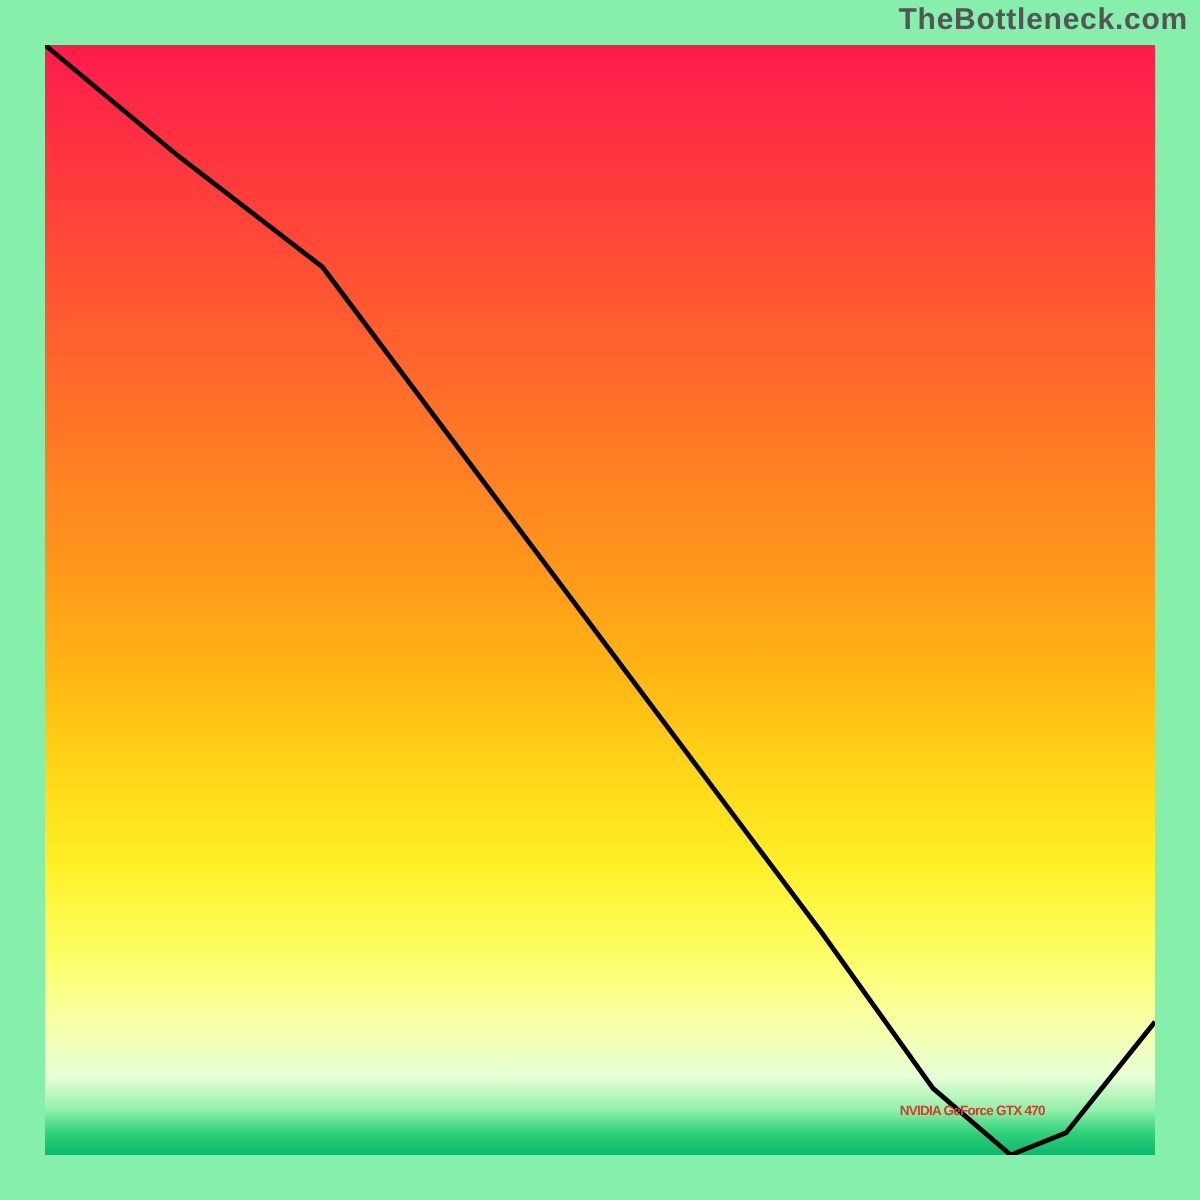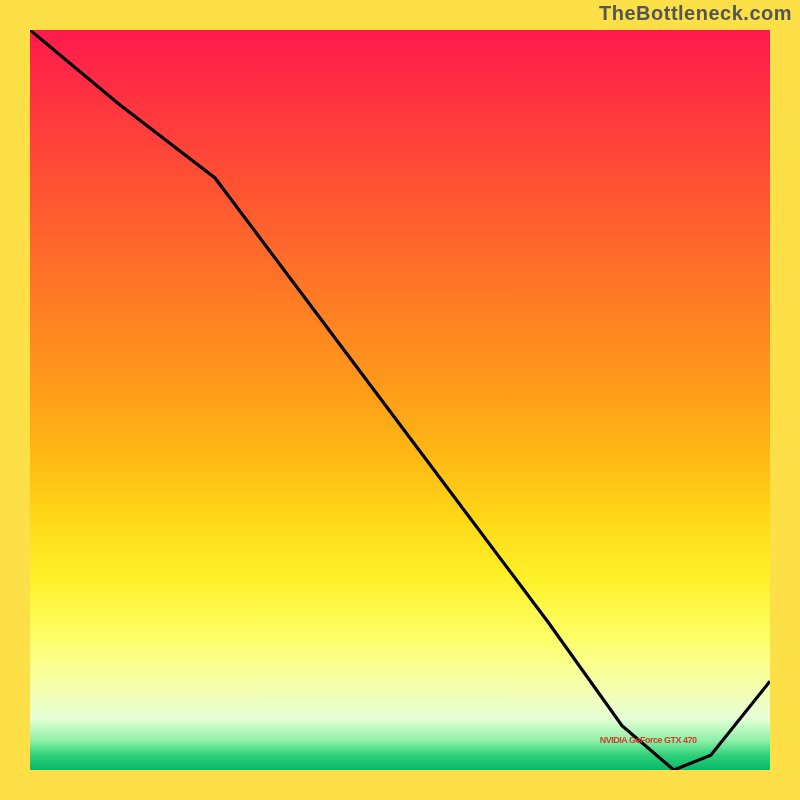--- a/index.html
+++ b/index.html
@@ -8,21 +8,21 @@
     width: 800px;
     height: 800px;
     background: #000;
     overflow: hidden;
     font-family: Arial, Helvetica, sans-serif;
   }
   .frame {
     position: relative;
     width: 800px;
     height: 800px;
-    background: #fde047;
+    background: #86efac;
   }
   .attribution {
     position: absolute;
     top: 2px;
     right: 8px;
     color: #555;
     font-size: 20px;
     font-weight: bold;
     letter-spacing: 0.5px;
     user-select: none;

